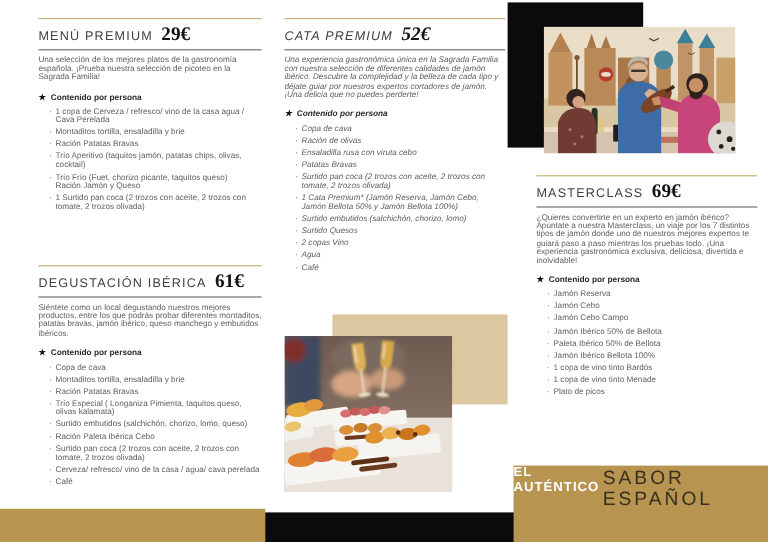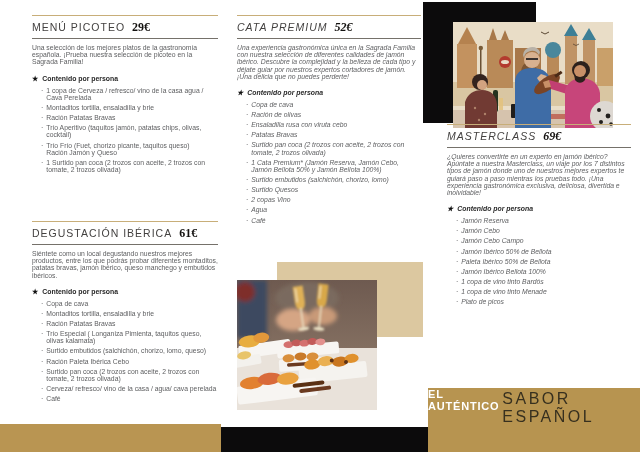--- a/index.html
+++ b/index.html
@@ -16,27 +16,27 @@
   .footer-box{position:absolute;left:428px;top:376px;width:212px;height:73px;background:#b79450;
               display:flex;flex-direction:row;justify-content:center;padding-bottom:4px;box-sizing:border-box;margin-top:12px;}
   .footer-line1{color:#ffffff;font-weight:700;font-size:11px;letter-spacing:0.8px;}
   .footer-line2{color:#37301f;font-size:16px;letter-spacing:2.5px;margin-top:2px;font-weight:400;}
 
   
   .menu-block{position:absolute;}
   .sec-picoteo{left:32px;top:15px;width:186px;}
   .sec-degustacion{left:32px;top:221px;width:186px;}
   .sec-cata{left:237px;top:15px;width:184px;font-style:italic;}
-  .sec-masterclass{left:447px;top:124px;width:184px;font-style:italic;}
+  .sec-masterclass{left:447px;top:146px;width:184px;}
 
   .rule-top{height:1px;background:#c8ae79;}
   .rule-bottom{height:1px;background:#75716a;}
   .head{display:flex;align-items:baseline;gap:7px;padding:4px 0 3px;}
   .title{font-size:10.5px;letter-spacing:1px;color:#434140;font-weight:500;}
-  .price{font-family:"Liberation Serif",serif;font-weight:700;font-size:12px;color:#141210;}
+  .price{font-family:"Liberation Serif",serif;font-weight:700;font-size:16px;color:#141210;}
   .desc{margin:5px 0 0;font-size:6.8px;line-height:7.2px;color:#5d5e60;}
   .contenido{margin-top:9px;display:flex;align-items:center;gap:4px;font-size:6.9px;font-weight:700;color:#272727;}
   .star{font-size:7px;color:#111111;line-height:7px;}
   .list{margin-top:5px;padding-left:9px;}
   .item{display:flex;gap:3px;font-size:6.8px;line-height:7.3px;color:#5d5e60;margin-bottom:2.8px;}
   .item-text{white-space:pre-line;}
   .marker{color:#5d5e60;}
   svg{display:block;}
 </style>
 </head>
@@ -202,21 +202,21 @@
   <div class="gold-bar"></div>
   <div class="black-bar"></div>
   <div class="footer-box">
     <div class="footer-line1">EL AUTÉNTICO</div>
     <div class="footer-line2">SABOR ESPAÑOL</div>
   </div>
 
   <section class="menu-block sec-picoteo">
     <div class="rule-top"></div>
     <div class="head">
-      <span class="title">MENÚ PICOTEO</span>
+      <span class="title">MENÚ PREMIUM</span>
       <span class="price">29€</span>
     </div>
     <div class="rule-bottom"></div>
     <p class="desc">Una selección de los mejores platos de la gastronomía española. ¡Prueba nuestra selección de picoteo en la Sagrada Familia!</p>
     <div class="contenido">
       <span class="star">★</span>
       <span>Contenido por persona</span>
     </div>
     <div class="list">
         <div class="item">

